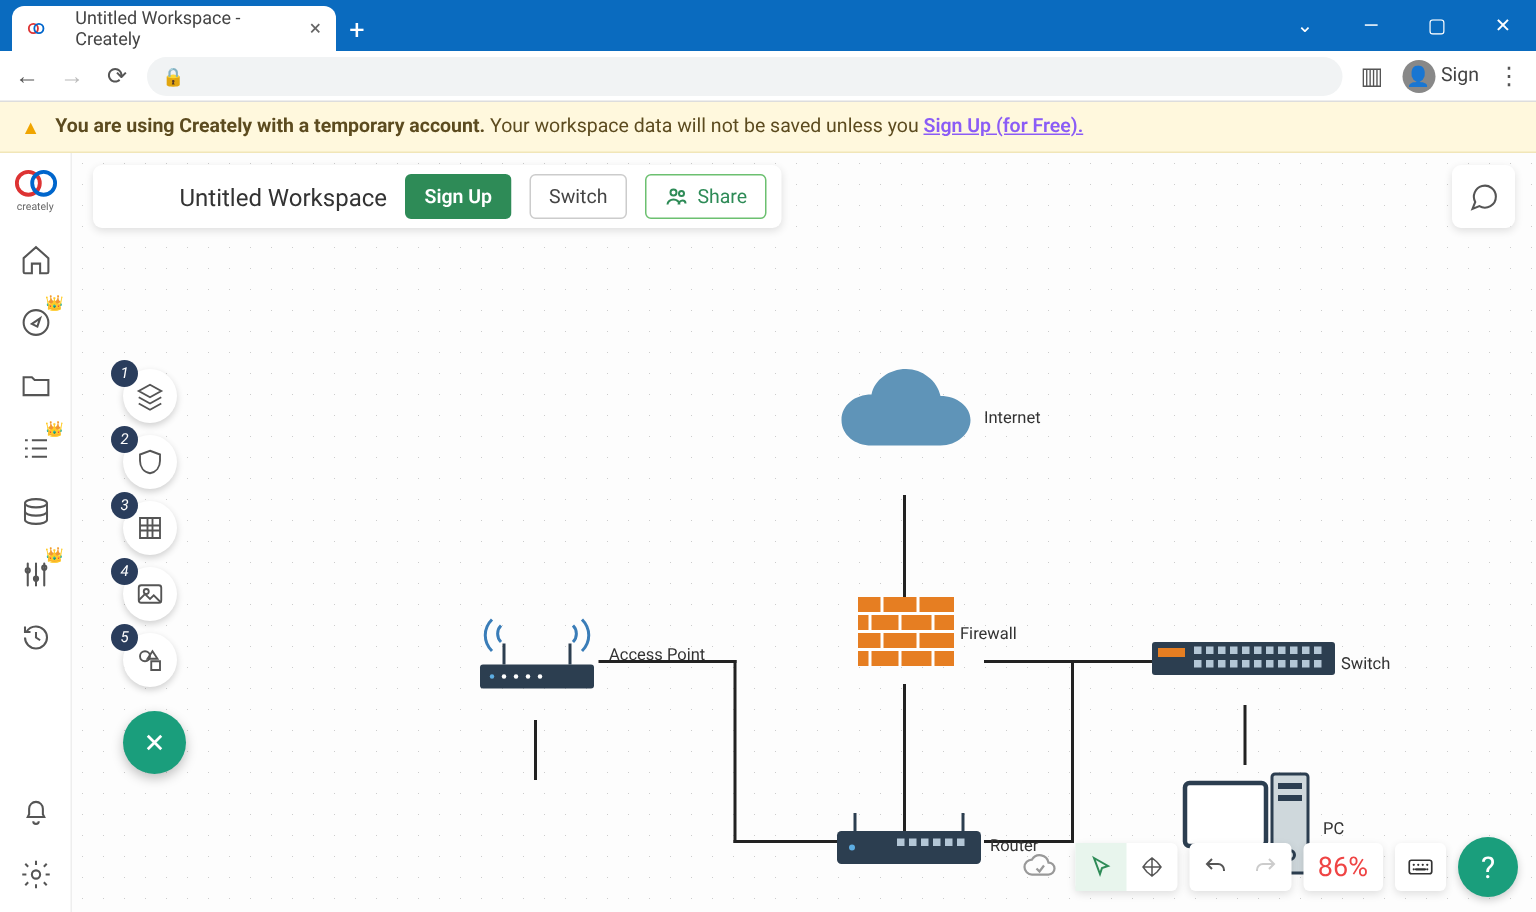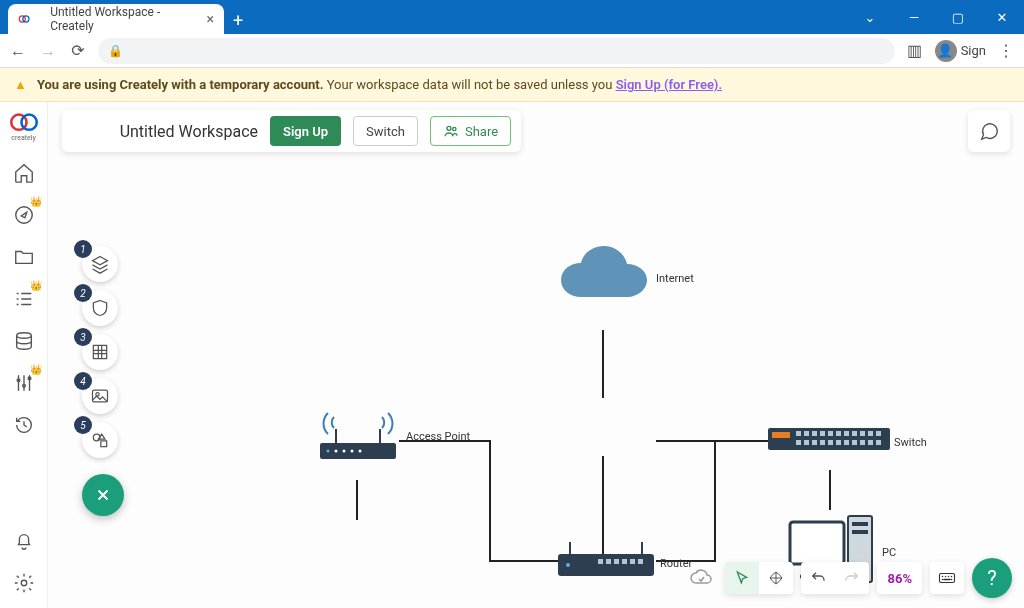--- a/index.html
+++ b/index.html
@@ -64,21 +64,21 @@
   .shape { position:absolute; display:flex; flex-direction:row; align-items:center; gap:4px; font-size:11px; color:#333; z-index:2; }
   .label { margin-top:2px; }
   .wire { position:absolute; background:#222; z-index:1; }
 
   
   .bottombar { position:absolute; bottom:10px; right:12px; display:flex; align-items:center; gap:8px; z-index:10; }
   .btgroup { background:#fff; border-radius:4px; box-shadow:0 2px 6px rgba(0,0,0,0.12); display:flex; align-items:center; height:32px; }
   .bticon { width:34px; height:32px; display:flex; align-items:center; justify-content:center; color:#555; cursor:pointer; font-size:15px; }
   .bticon.sel { color:#2e8b57; background:#e8f5ed; }
   .bticon.dis { color:#ccc; }
-  .zoom { padding:0 10px; font-size:13px; font-weight:700; color:#a21caf; }
+  .zoom { padding:0 10px; font-size:18px; font-weight:400; color:#ef4444; }
   .helpfab { width:40px; height:40px; border-radius:50%; background:#1a9e7c; color:#fff; display:flex; align-items:center; justify-content:center; box-shadow:0 2px 6px rgba(0,0,0,0.2); cursor:pointer; font-size:20px; }
   .cloudsync { width:32px;height:32px;display:flex;align-items:center;justify-content:center;color:#999;cursor:pointer;}
 </style>
 </head>
 <body>
 
 <div class="titlebar">
   <div class="tab">
     <svg class="tab-fav" viewBox="0 0 20 20">
         <circle cx="7" cy="10" r="5" fill="none" stroke="#d33" stroke-width="2"></circle>
@@ -222,20 +222,41 @@
       <div class="wire" style="left:666px; top:338px; width:60px; height:2px;"></div>
       <div class="wire" style="left:781px; top:368px; width:2px; height:40px;"></div>
 
       <div class="shape" style="left:508px; top:140px;">
         <svg width="96" height="70" viewBox="0 0 96 70">
           <path d="M25 55c-11 0-20-7-20-17s9-17 20-17c2-10 12-17 23-17s21 8 23 18c11 0 20 7 20 16s-9 17-20 17H25z" fill="#5f94b8"></path>
         </svg>
         <span class="label">Internet</span>
       </div>
 
+      <div class="shape" style="left:524px; top:296px;">
+        <svg width="64" height="46" viewBox="0 0 64 46">
+          <rect x="0" y="0" width="64" height="46" fill="#e67e22"></rect>
+          <g stroke="#fff" stroke-width="2">
+            <line x1="0" y1="11" x2="64" y2="11"></line>
+              <line x1="0" y1="23" x2="64" y2="23"></line>
+              <line x1="0" y1="35" x2="64" y2="35"></line>
+            <line x1="16" y1="0" x2="16" y2="11"></line>
+              <line x1="40" y1="0" x2="40" y2="11"></line>
+            <line x1="8" y1="11" x2="8" y2="23"></line>
+              <line x1="28" y1="11" x2="28" y2="23"></line>
+              <line x1="50" y1="11" x2="50" y2="23"></line>
+            <line x1="16" y1="23" x2="16" y2="35"></line>
+              <line x1="40" y1="23" x2="40" y2="35"></line>
+            <line x1="8" y1="35" x2="8" y2="46"></line>
+              <line x1="28" y1="35" x2="28" y2="46"></line>
+              <line x1="50" y1="35" x2="50" y2="46"></line>
+          </g>
+        </svg>
+        <span class="label">Firewall</span>
+      </div>
 
       <div class="shape" style="left:266px; top:305px;">
         <svg width="88" height="56" viewBox="0 0 88 56">
           <g stroke="#3a7db8" stroke-width="2" fill="none">
             <path d="M20 10c-3 3-3 8 0 11M14 6c-6 6-6 15 0 21"></path>
             <path d="M68 10c3 3 3 8 0 11M74 6c6 6 6 15 0 21"></path>
           </g>
           <line x1="22" y1="22" x2="22" y2="36" stroke="#2c3e50" stroke-width="2"></line>
           <line x1="66" y1="22" x2="66" y2="36" stroke="#2c3e50" stroke-width="2"></line>
           <rect x="6" y="36" width="76" height="16" rx="2" fill="#2c3e50"></rect>

